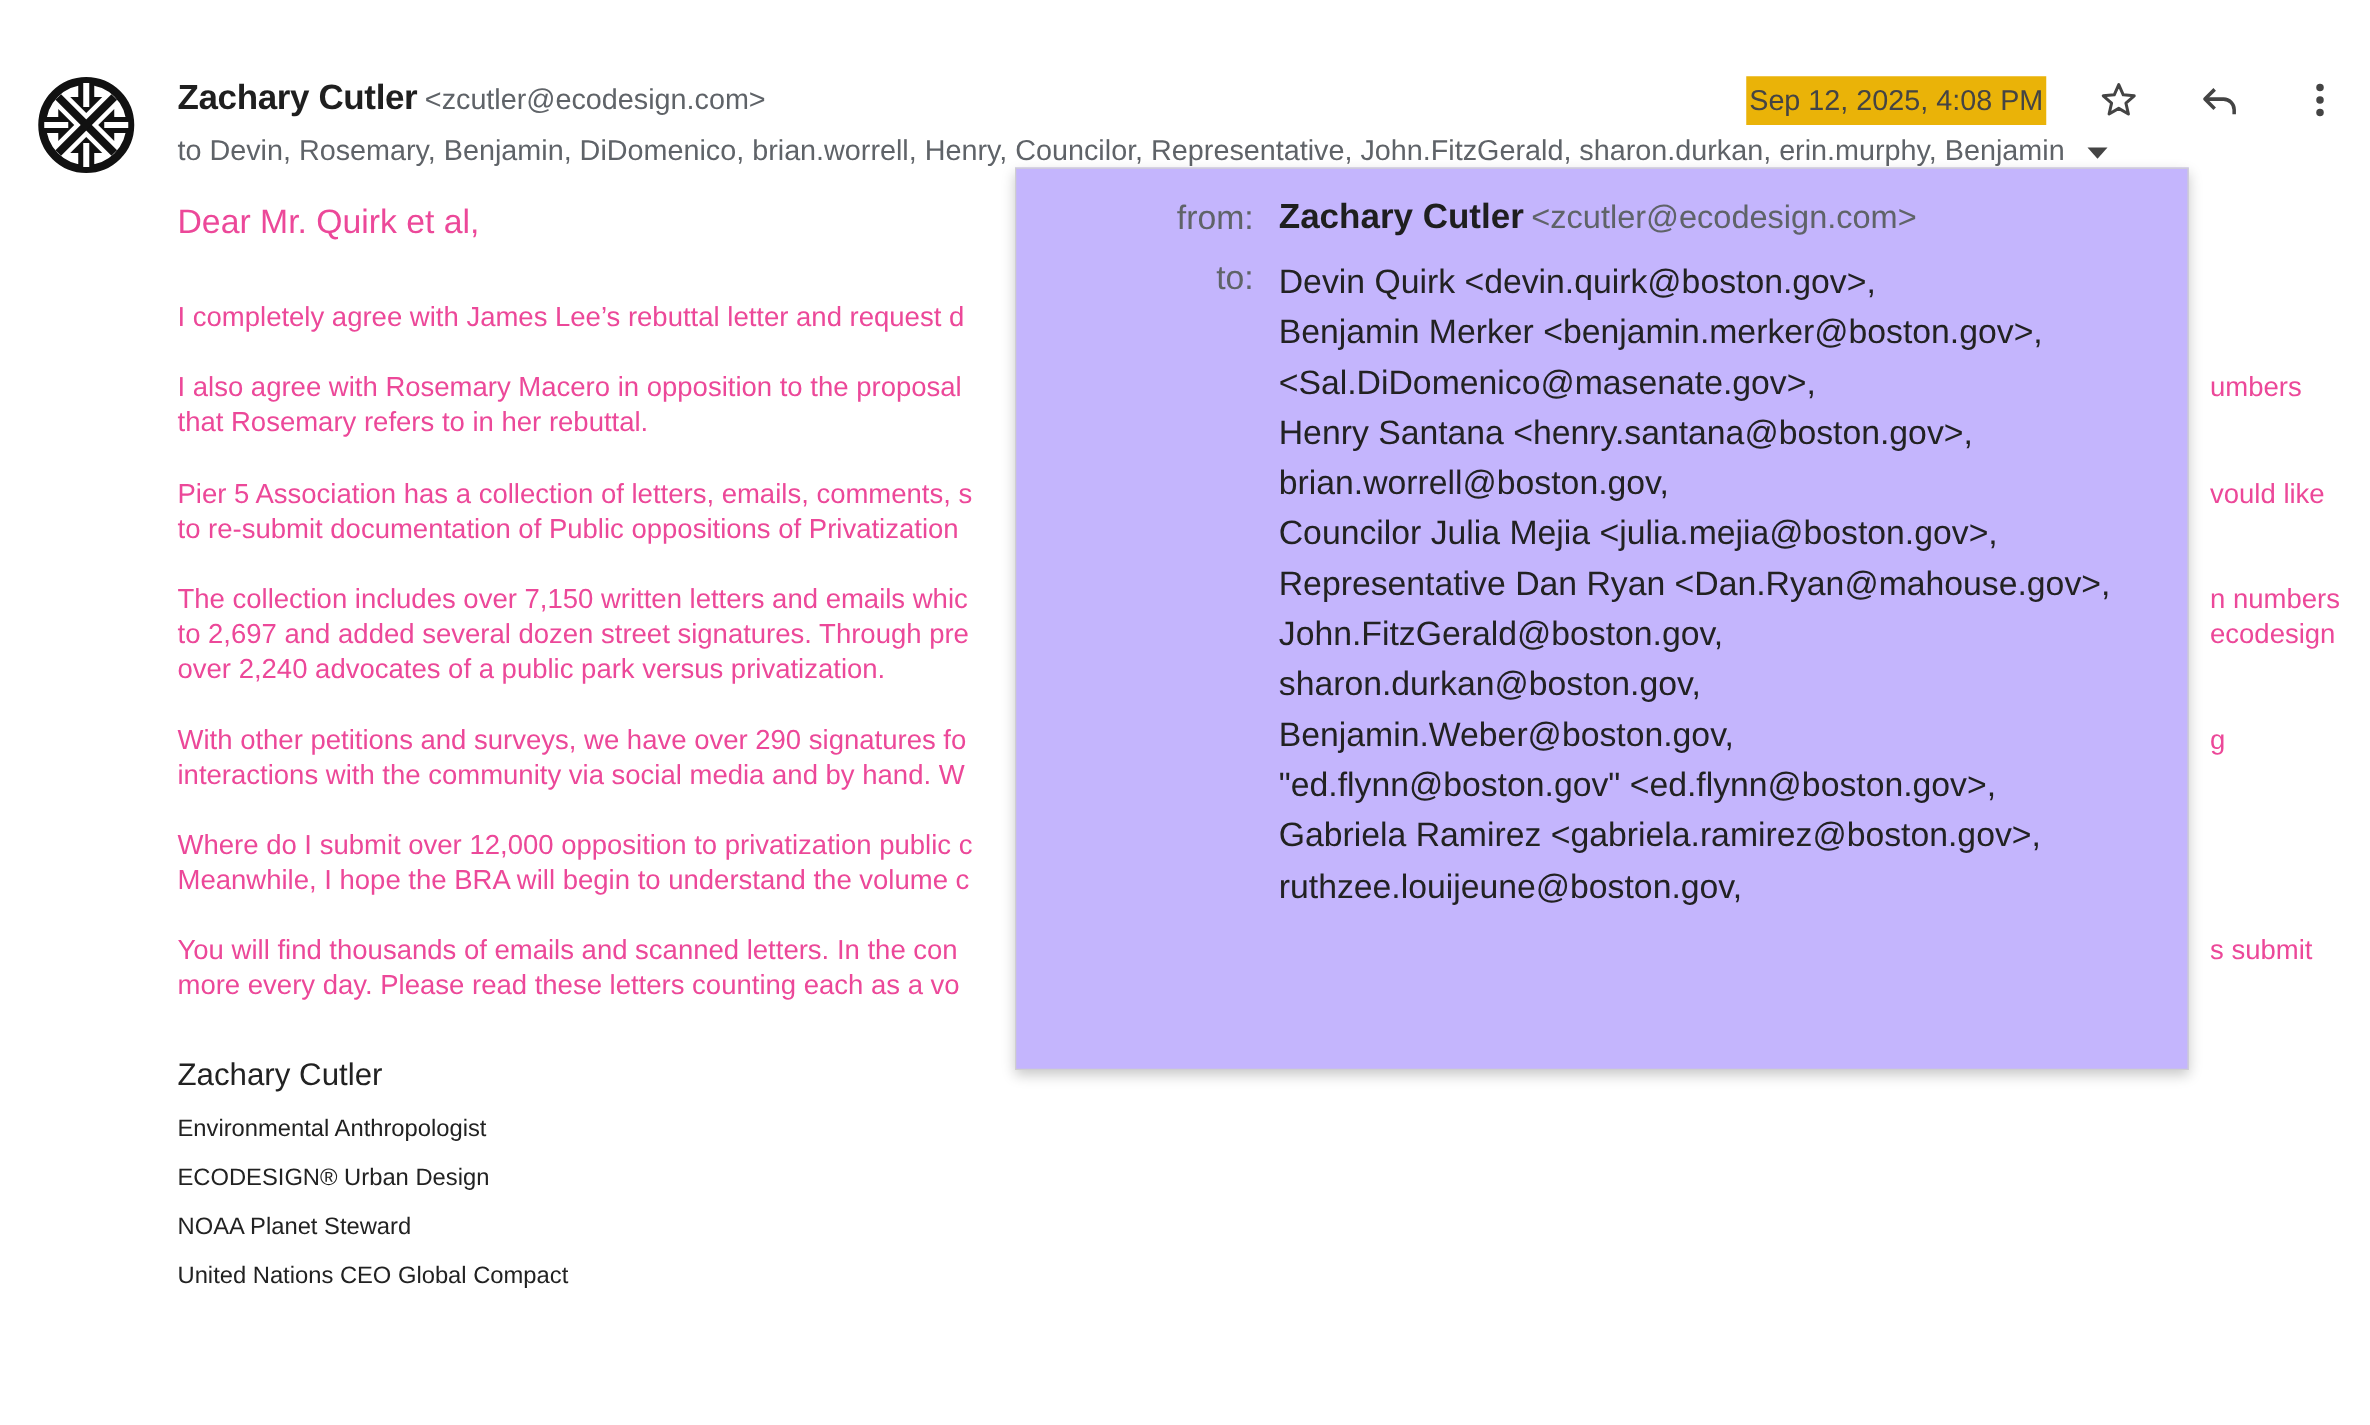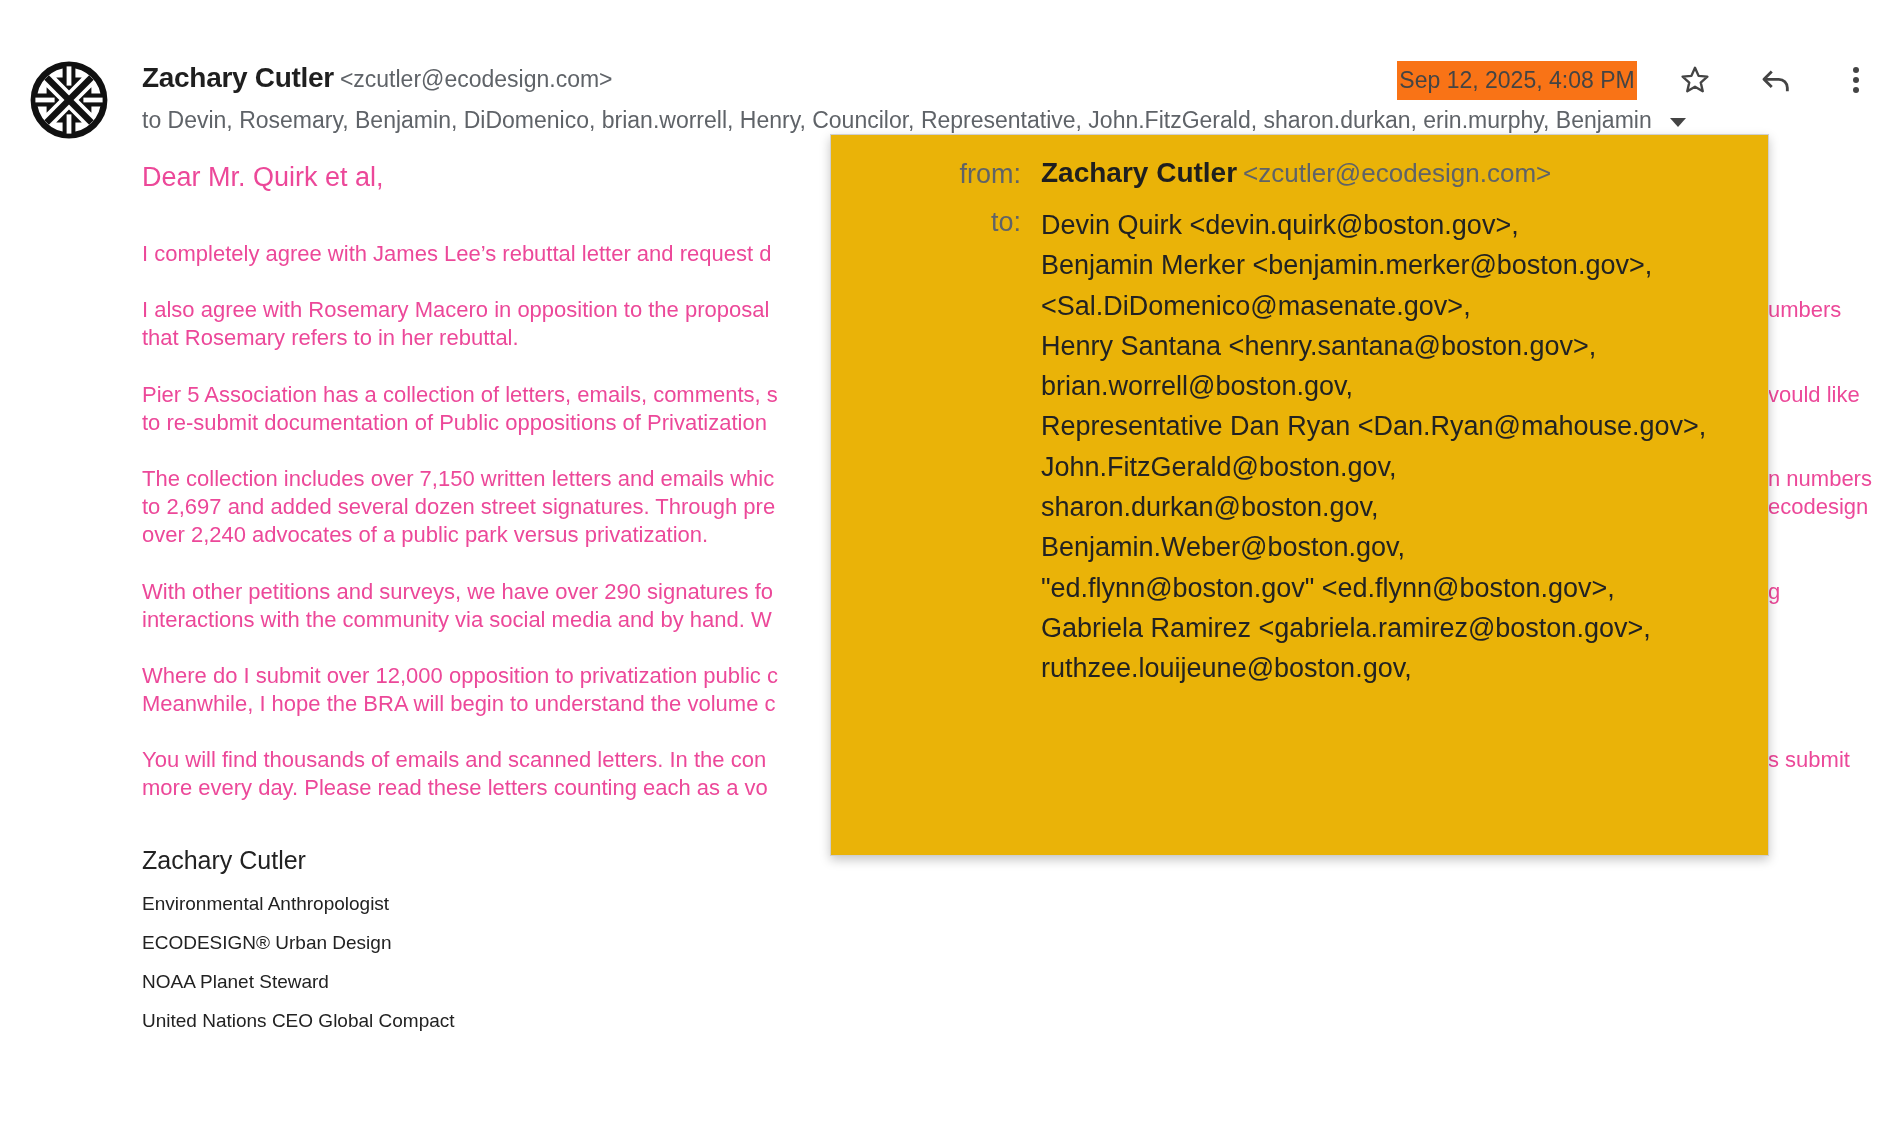--- a/index.html
+++ b/index.html
@@ -3,27 +3,27 @@
 <meta charset="utf-8">
 <style>
   html, body { margin:0; padding:0; background:#ffffff; }
   body { width:1896px; height:1140px; position:relative; overflow:hidden; font-family:"Liberation Sans", sans-serif; color:#222; }
   .abs { position:absolute; white-space:nowrap; }
   .avatar { position:absolute; left:29px; top:60px; width:80px; height:80px; }
   .sender-name { left:142px; top:62px; font-size:28px; font-weight:bold; color:#1f1f1f; letter-spacing:-0.3px; }
   .sender-email { font-size:23px; font-weight:normal; color:#5f6368; margin-left:6px; letter-spacing:0; }
   .recipients { left:142px; top:107px; font-size:23px; color:#5f6368; display:flex; align-items:center; }
   .caret { display:inline-block; width:0; height:0; border-left:8px solid transparent; border-right:8px solid transparent; border-top:9px solid #444; margin-left:18px; margin-top:4px; cursor:pointer; }
-  .date { left:1397px; top:61px; height:39px; padding:0 2px; background:#f97316; font-size:23px; color:#444; line-height:39px; width:236px; text-align:center; }
+  .date { left:1397px; top:61px; height:39px; padding:0 2px; background:#eab308; font-size:23px; color:#444; line-height:39px; width:236px; text-align:center; }
   .icon-btn { position:absolute; width:40px; height:40px; display:flex; align-items:center; justify-content:center; cursor:pointer; }
   .body-text { font-size:22px; color:#ec4899; line-height:28px; }
   .greet { font-size:27px; }
   .sig-name { font-size:25px; }
   .sig-line { font-size:19px; }
-  .popup { position:absolute; left:830px; top:134px; width:937px; height:720px; background:#eab308; border:1px solid #cfcfcf; box-shadow:0 4px 10px rgba(0,0,0,0.22); overflow:hidden; }
+  .popup { position:absolute; left:812px; top:134px; width:937px; height:720px; background:#c4b5fd; border:1px solid #cfcfcf; box-shadow:0 4px 10px rgba(0,0,0,0.22); overflow:hidden; }
   .popup-label { position:absolute; right:747px; font-size:27px; color:#5f6368; text-align:right; }
   .popup-from { position:absolute; left:210px; top:22px; font-size:28px; white-space:nowrap; }
   .popup-from b { color:#1f1f1f; }
   .popup-from span.em { color:#5f6368; font-size:26px; margin-left:6px; }
   .popup-to-list { position:absolute; left:210px; top:70px; font-size:27px; color:#222; line-height:40.3px; }
   .popup-to-list div { white-space:nowrap; }
 </style>
 </head>
 <body>
 
@@ -124,20 +124,21 @@
   <div class="popup-from">
     <b>Zachary Cutler</b><span class="em">&lt;zcutler@ecodesign.com&gt;</span>
   </div>
   <div class="popup-label" style="top:72px;">to:</div>
   <div class="popup-to-list">
     <div>Devin Quirk &lt;devin.quirk@boston.gov&gt;,</div>
     <div>Benjamin Merker &lt;benjamin.merker@boston.gov&gt;,</div>
     <div>&lt;Sal.DiDomenico@masenate.gov&gt;,</div>
     <div>Henry Santana &lt;henry.santana@boston.gov&gt;,</div>
     <div>brian.worrell@boston.gov,</div>
+    <div>Councilor Julia Mejia &lt;julia.mejia@boston.gov&gt;,</div>
     <div>Representative Dan Ryan &lt;Dan.Ryan@mahouse.gov&gt;,</div>
     <div>John.FitzGerald@boston.gov,</div>
     <div>sharon.durkan@boston.gov,</div>
     <div>Benjamin.Weber@boston.gov,</div>
     <div>"ed.flynn@boston.gov" &lt;ed.flynn@boston.gov&gt;,</div>
     <div>Gabriela Ramirez &lt;gabriela.ramirez@boston.gov&gt;,</div>
     <div>ruthzee.louijeune@boston.gov,</div>
   </div>
 </div>
 

